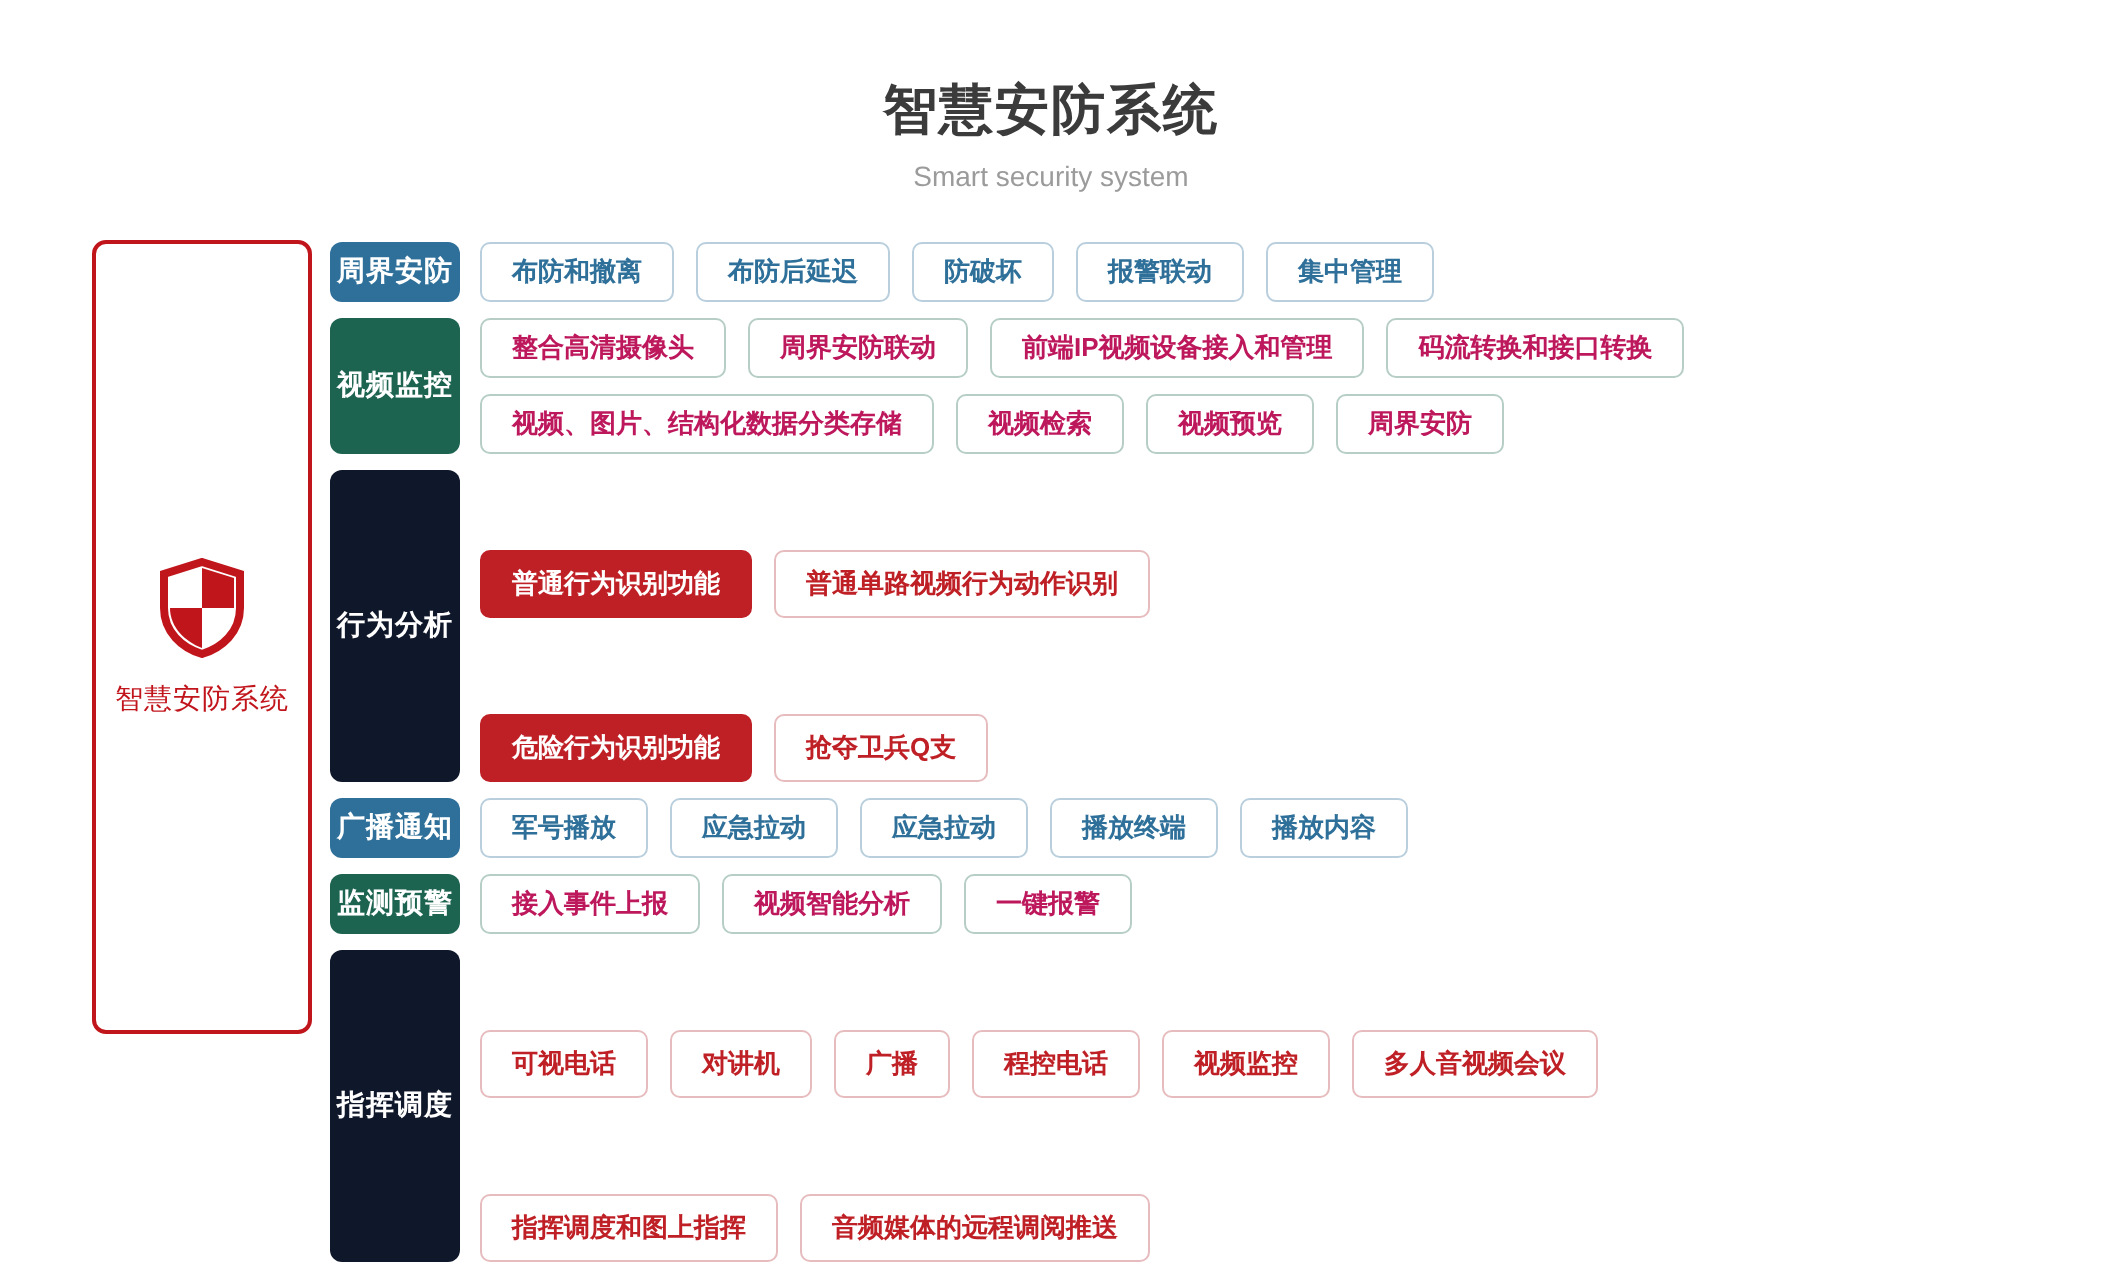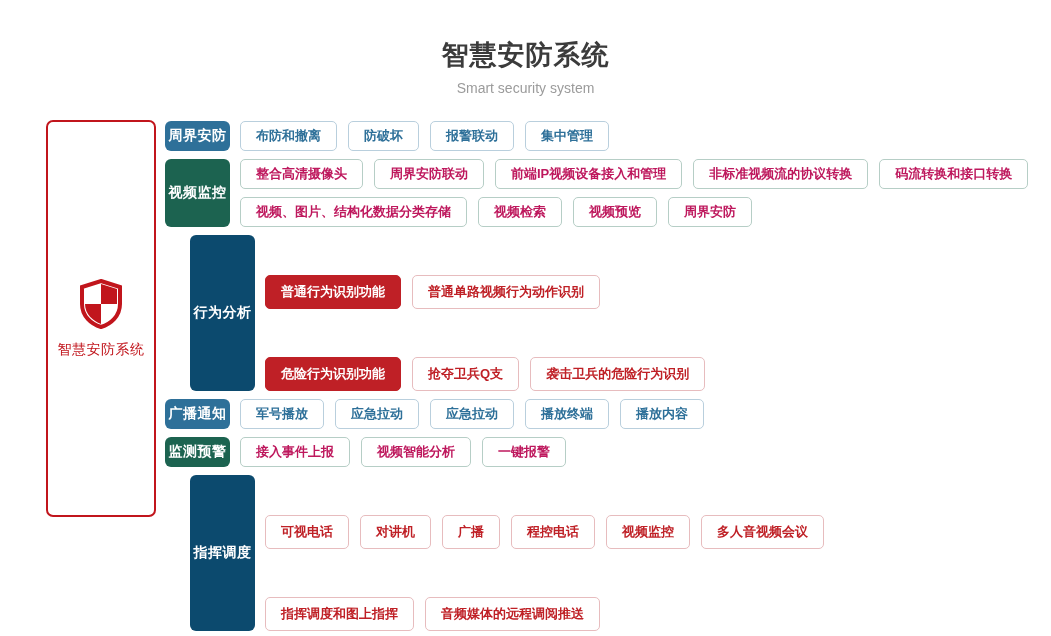--- a/index.html
+++ b/index.html
@@ -90,21 +90,21 @@
     font-size: 14px;
     font-weight: bold;
     display: flex;
     align-items: center;
     justify-content: center;
     letter-spacing: 0.5px;
     box-sizing: border-box;
   }
   .cat-chip.blue  { background: #2e7099; }
   .cat-chip.green { background: #1c6350; }
-  .cat-chip.red   { background: #0c4a6e; margin-left: 25px; }
+  .cat-chip.red   { background: #0f172a; }
 
   .cat-rows {
     margin-left: 10px;
     flex: 1;
     display: flex;
     flex-direction: column;
     justify-content: flex-start;
   }
   .pill-row {
     display: flex;
@@ -163,55 +163,54 @@
     </span>
     <div class="brand-label">智慧安防系统</div>
   </div>
 
   <div class="rows">
       <div class="cat-group">
         <div class="cat-chip blue">周界安防</div>
         <div class="cat-rows">
           <div class="pill-row">
             <div class="pill blue">布防和撤离</div>
+            <div class="pill blue">布防后延迟</div>
             <div class="pill blue">防破坏</div>
             <div class="pill blue">报警联动</div>
             <div class="pill blue">集中管理</div>
           </div>
         </div>
       </div>
       <div class="cat-group">
         <div class="cat-chip green">视频监控</div>
         <div class="cat-rows">
           <div class="pill-row">
             <div class="pill green">整合高清摄像头</div>
             <div class="pill green">周界安防联动</div>
             <div class="pill green">前端IP视频设备接入和管理</div>
-            <div class="pill green">非标准视频流的协议转换</div>
             <div class="pill green">码流转换和接口转换</div>
           </div>
           <div class="pill-row">
             <div class="pill green">视频、图片、结构化数据分类存储</div>
             <div class="pill green">视频检索</div>
             <div class="pill green">视频预览</div>
             <div class="pill green">周界安防</div>
           </div>
         </div>
       </div>
       <div class="cat-group">
         <div class="cat-chip red">行为分析</div>
         <div class="cat-rows">
           <div class="pill-row">
             <div class="pill filled-red tall">普通行为识别功能</div>
             <div class="pill red tall">普通单路视频行为动作识别</div>
           </div>
           <div class="pill-row">
             <div class="pill filled-red tall">危险行为识别功能</div>
             <div class="pill red tall">抢夺卫兵Q支</div>
-            <div class="pill red tall">袭击卫兵的危险行为识别</div>
           </div>
         </div>
       </div>
       <div class="cat-group">
         <div class="cat-chip blue">广播通知</div>
         <div class="cat-rows">
           <div class="pill-row">
             <div class="pill blue">军号播放</div>
             <div class="pill blue">应急拉动</div>
             <div class="pill blue">应急拉动</div>

